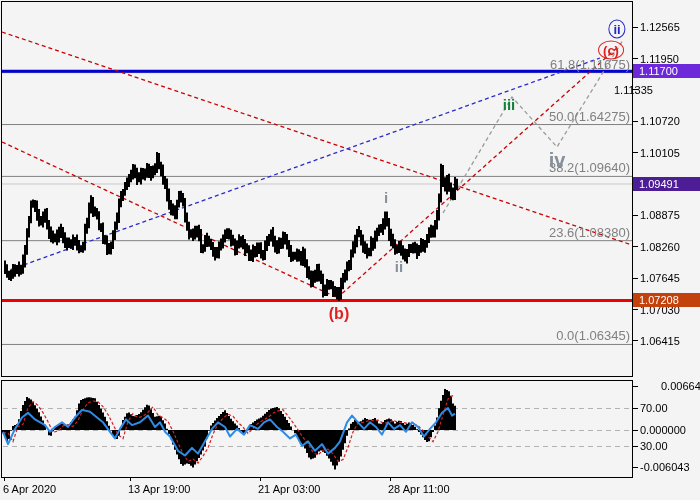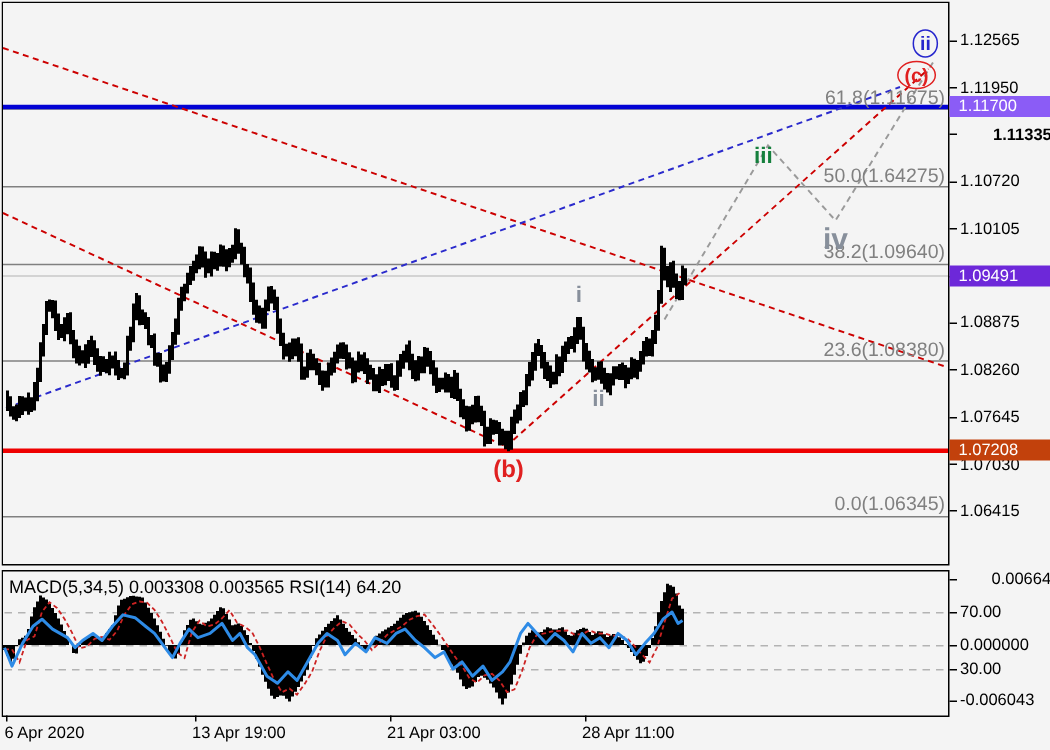--- a/index.html
+++ b/index.html
@@ -48,44 +48,43 @@
     </svg>
   <svg id="macd-svg" width="633" height="98" viewBox="1 380 633 98" style="left:1px;top:380px;">
       <rect x="1.5" y="380.5" width="631" height="97" fill="#f4f4f4" stroke="#000" stroke-width="1"></rect>
       <line x1="3" y1="408.5" x2="632" y2="408.5" stroke="#b3b3b3" stroke-width="1" stroke-dasharray="5,4"></line>
       <line x1="3" y1="430.5" x2="632" y2="430.5" stroke="#b3b3b3" stroke-width="1" stroke-dasharray="5,4"></line>
       <line x1="3" y1="446.5" x2="632" y2="446.5" stroke="#b3b3b3" stroke-width="1" stroke-dasharray="5,4"></line>
       <path d="M3 430L3 433.3M5 430L5 437.3M7 430L7 441.2M9 430L9 439.1M11 430L11 430.8M13 430L13 426.1M15 430L15 425.1M17 430L17 423.9M19 430L19 419.3M21 430L21 411.0M23 430L23 404.9M25 430L25 401.0M27 430L27 397.0M29 430L29 398.3M31 430L31 399.6M33 430L33 401.9M35 430L35 405.3M37 430L37 408.6M39 430L39 412.3M41 430L41 416.4M43 430L43 420.6M45 430L45 424.7M47 430L47 430.0M49 430L49 435.3M51 430L51 435.7M53 430L53 431.2M55 430L55 426.7M57 430L57 425.8M59 430L59 424.8M61 430L61 423.9M63 430L63 423.8M65 430L65 424.7M67 430L67 425.6M69 430L69 424.7M71 430L71 422.1M73 430L73 419.4M75 430L75 416.8M77 430L77 410.2M79 430L79 403.6M81 430L81 399.9M83 430L83 399.1M85 430L85 398.2M87 430L87 397.4M89 430L89 397.2M91 430L91 397.6M93 430L93 397.9M95 430L95 398.3M97 430L97 401.7M99 430L99 405.1M101 430L101 408.5M103 430L103 412.4M105 430L105 416.8M107 430L107 421.2M109 430L109 425.8M111 430L111 430.5M113 430L113 435.3M115 430L115 437.1M117 430L117 439.0M119 430L119 435.9M121 430L121 428.0M123 430L123 420.1M125 430L125 416.7M127 430L127 413.2M129 430L129 412.4M131 430L131 414.2M133 430L133 415.9M135 430L135 416.3M137 430L137 415.1M139 430L139 414.1M141 430L141 412.3M143 430L143 409.8M145 430L145 407.3M147 430L147 404.8M149 430L149 405.5M151 430L151 409.3M153 430L153 413.0M155 430L155 416.8M157 430L157 416.3M159 430L159 415.7M161 430L161 417.1M163 430L163 420.2M165 430L165 423.4M167 430L167 428.7M169 430L169 434.0M171 430L171 439.2M173 430L173 444.5M175 430L175 449.8M177 430L177 454.5M179 430L179 459.2M181 430L181 463.9M183 430L183 465.8M185 430L185 464.6M187 430L187 463.6M189 430L189 463.9M191 430L191 465.8M193 430L193 467.6M195 430L195 464.4M197 430L197 461.2M199 430L199 458.0M201 430L201 454.4M203 430L203 450.5M205 430L205 446.5M207 430L207 438.6M209 430L209 430.7M211 430L211 425.5M213 430L213 423.0M215 430L215 420.5M217 430L217 418.0M219 430L219 415.9M221 430L221 414.0M223 430L223 412.1M225 430L225 410.2M227 430L227 413.0M229 430L229 415.9M231 430L231 418.7M233 430L233 421.2M235 430L235 423.4M237 430L237 425.6M239 430L239 428.1M241 430L241 431.0M243 430L243 433.9M245 430L245 433.5M247 430L247 430.0M249 430L249 426.5M251 430L251 423.9M253 430L253 422.4M255 430L255 420.9M257 430L257 419.6M259 430L259 418.4M261 430L261 417.4M263 430L263 415.8M265 430L265 413.8M267 430L267 411.9M269 430L269 409.9M271 430L271 408.6M273 430L273 408.1M275 430L275 407.6M277 430L277 407.1M279 430L279 408.3M281 430L281 411.1M283 430L283 414.0M285 430L285 416.8M287 430L287 420.0M289 430L289 423.1M291 430L291 426.4M293 430L293 429.9M295 430L295 433.3M297 430L297 436.7M299 430L299 440.2M301 430L301 443.2M303 430L303 445.8M305 430L305 448.5M307 430L307 453.0M309 430L309 457.5M311 430L311 459.3M313 430L313 458.5M315 430L315 457.7M317 430L317 454.6M319 430L319 451.4M321 430L321 450.5M323 430L323 451.8M325 430L325 453.1M327 430L327 455.7M329 430L329 458.4M331 430L331 461.7M333 430L333 465.6M335 430L335 469.6M337 430L337 465.6M339 430L339 461.7M341 430L341 456.4M343 430L343 449.8M345 430L345 443.2M347 430L347 435.8M349 430L349 428.4M351 430L351 423.8M353 430L353 421.9M355 430L355 420.1M357 430L357 420.9M359 430L359 421.7M361 430L361 421.3M363 430L363 419.7M365 430L365 418.1M367 430L367 418.9M369 430L369 419.7M371 430L371 419.7M373 430L373 418.9M375 430L375 418.1M377 430L377 420.8M379 430L379 423.4M381 430L381 423.8M383 430L383 421.9M385 430L385 420.1M387 430L387 419.3M389 430L389 418.5M391 430L391 419.2M393 430L393 421.3M395 430L395 423.4M397 430L397 422.1M399 430L399 420.8M401 430L401 421.0M403 430L403 422.9M405 430L405 424.7M407 430L407 423.7M409 430L409 422.6M411 430L411 423.0M413 430L413 424.9M415 430L415 426.7M417 430L417 429.3M419 430L419 432.0M421 430L421 434.6M423 430L423 437.3M425 430L425 439.9M427 430L427 442.1M429 430L429 441.2M431 430L431 437.3M433 430L433 432.0M435 430L435 425.4M437 430L437 417.5M439 430L439 408.2M441 430L441 400.7M443 430L443 394.9M445 430L445 389.1M447 430L447 390.1M449 430L449 391.2M451 430L451 395.7M453 430L453 403.6M455 430L455 405.8" stroke="#000" stroke-width="2" fill="none"></path>
       <path d="M3 432.9L8 432.9L13 441.6L18 426.6L23 424.2L28 407.9L33 401.5L38 405.3L43 412.6L48 421.7L53 432.3L58 431.0L63 425.9L68 424.6L73 426.5L78 420.7L83 409.7L88 402.8L93 401.0L98 401.8L103 406.6L108 414.5L113 424.2L118 434.6L123 438.7L128 421.3L133 413.7L138 417.6L143 416.4L148 412.2L153 406.8L158 415.1L163 417.7L168 421.4L173 431.2L178 442.8L183 453.6L188 461.5L193 459.0L198 463.1L203 456.1L208 448.0L213 434.1L218 423.8L223 418.4L228 414.2L233 416.3L238 422.3L243 427.1L248 433.4L253 428.5L258 423.3L263 420.3L268 417.5L273 413.2L278 410.8L283 409.7L288 415.9L293 422.6L298 429.9L303 437.4L308 443.9L313 452.2L318 455.1L323 450.2L328 449.2L333 453.8L338 461.4L343 459.6L348 447.4L353 431.9L358 422.9L363 422.3L368 420.9L373 420.6L378 420.2L383 423.0L388 422.9L393 420.2L398 422.3L403 422.4L408 423.7L413 424.0L418 425.5L423 430.6L428 436.4L433 441.6L438 431.7L443 414.9L448 399.1L453 395.4" stroke="#cc2222" stroke-width="1.2" fill="none" stroke-dasharray="3,2"></path>
       <polyline points="3,431.8 8,444.1 15,428.9 22,417.5 28,412.8 35,419.4 45,425.1 50,431.8 55,427.0 62,422.3 68,427.0 75,417.5 82,409.9 90,411.8 97,417.5 103,422.3 110,431.8 115,438.4 120,428.9 126,419.4 132,425.1 140,422.3 148,415.6 155,427.0 160,422.3 165,431.8 170,436.5 178,450.8 185,455.5 192,447.9 198,453.6 205,441.3 212,428.9 218,422.3 225,427.0 230,436.5 237,428.9 244,434.6 250,425.1 258,428.9 264,422.3 270,419.4 277,427.0 283,431.8 290,438.4 296,434.6 302,446.0 308,441.3 315,450.8 322,444.1 328,453.6 335,447.9 340,441.3 347,422.3 352,415.6 358,422.3 364,428.9 370,422.3 376,427.0 382,434.6 388,422.3 394,428.9 400,425.1 406,431.8 412,422.3 418,427.0 424,436.5 430,428.9 436,422.3 442,412.8 448,408.0 452,415.6 455,413.7" fill="none" stroke="#2e8be6" stroke-width="2" stroke-linejoin="round"></polyline>
     </svg>
-  <div id="indicator-label" class="abs">MACD(5,34,5) 0.003308 0.003565 RSI(14) 64.20</div>
 <div class="abs tickmark" style="left: 633px; top: 26.726px; width: 5px; height: 1px;"></div>
     <div class="abs axis-label" style="left: 640px; top: 21.226px;">1.12565</div>
     <div class="abs tickmark" style="left: 633px; top: 58.091px; width: 5px; height: 1px;"></div>
     <div class="abs axis-label" style="left: 640px; top: 52.591px;">1.11950</div>
     <div class="abs tickmark" style="left: 633px; top: 89.456px; width: 5px; height: 1px;"></div>
-    <div class="abs axis-label" style="left: 662px; top: 83.956px; font-weight: bold;">1.11335</div>
+    <div class="abs axis-label" style="left: 614px; top: 83.956px;">1.11335</div>
     <div class="abs tickmark" style="left: 633px; top: 120.821px; width: 5px; height: 1px;"></div>
     <div class="abs axis-label" style="left: 640px; top: 115.321px;">1.10720</div>
     <div class="abs tickmark" style="left: 633px; top: 152.186px; width: 5px; height: 1px;"></div>
     <div class="abs axis-label" style="left: 640px; top: 146.686px;">1.10105</div>
     <div class="abs tickmark" style="left: 633px; top: 183.5px; width: 5px; height: 1px;"></div>
     <div class="abs tickmark" style="left: 633px; top: 214.916px; width: 5px; height: 1px;"></div>
     <div class="abs axis-label" style="left: 640px; top: 209.416px;">1.08875</div>
     <div class="abs tickmark" style="left: 633px; top: 246.281px; width: 5px; height: 1px;"></div>
     <div class="abs axis-label" style="left: 640px; top: 240.781px;">1.08260</div>
     <div class="abs tickmark" style="left: 633px; top: 277.646px; width: 5px; height: 1px;"></div>
     <div class="abs axis-label" style="left: 640px; top: 272.146px;">1.07645</div>
     <div class="abs tickmark" style="left: 633px; top: 309.011px; width: 5px; height: 1px;"></div>
     <div class="abs axis-label" style="left: 640px; top: 303.511px;">1.07030</div>
     <div class="abs tickmark" style="left: 633px; top: 340.376px; width: 5px; height: 1px;"></div>
     <div class="abs axis-label" style="left: 640px; top: 334.876px;">1.06415</div>
-    <div class="price-box" style="top: 64.341px; background: #8b5cf6;">1.11700</div>
-    <div class="price-box" style="top: 177px; background: #6d28d9;">1.09491</div>
+    <div class="price-box" style="top: 64.341px; background: #6d28d9;">1.11700</div>
+    <div class="price-box" style="top: 177px; background: #4c1d95;">1.09491</div>
     <div class="price-box" style="top: 293.433px; background: #c2410c;">1.07208</div>
     <div class="abs tickmark" style="left: 633px; top: 385.5px; width: 5px; height: 1px;"></div>
     <div class="abs axis-label" style="left: 640px; top: 380px; margin-left: 21px;">0.006640</div>
     <div class="abs tickmark" style="left: 633px; top: 407.5px; width: 5px; height: 1px;"></div>
     <div class="abs axis-label" style="left: 640px; top: 402px;">70.00</div>
     <div class="abs tickmark" style="left: 633px; top: 429.5px; width: 5px; height: 1px;"></div>
     <div class="abs axis-label" style="left: 640px; top: 424px;">0.000000</div>
     <div class="abs tickmark" style="left: 633px; top: 445.5px; width: 5px; height: 1px;"></div>
     <div class="abs axis-label" style="left: 640px; top: 440px;">30.00</div>
     <div class="abs tickmark" style="left: 633px; top: 466.5px; width: 5px; height: 1px;"></div>

